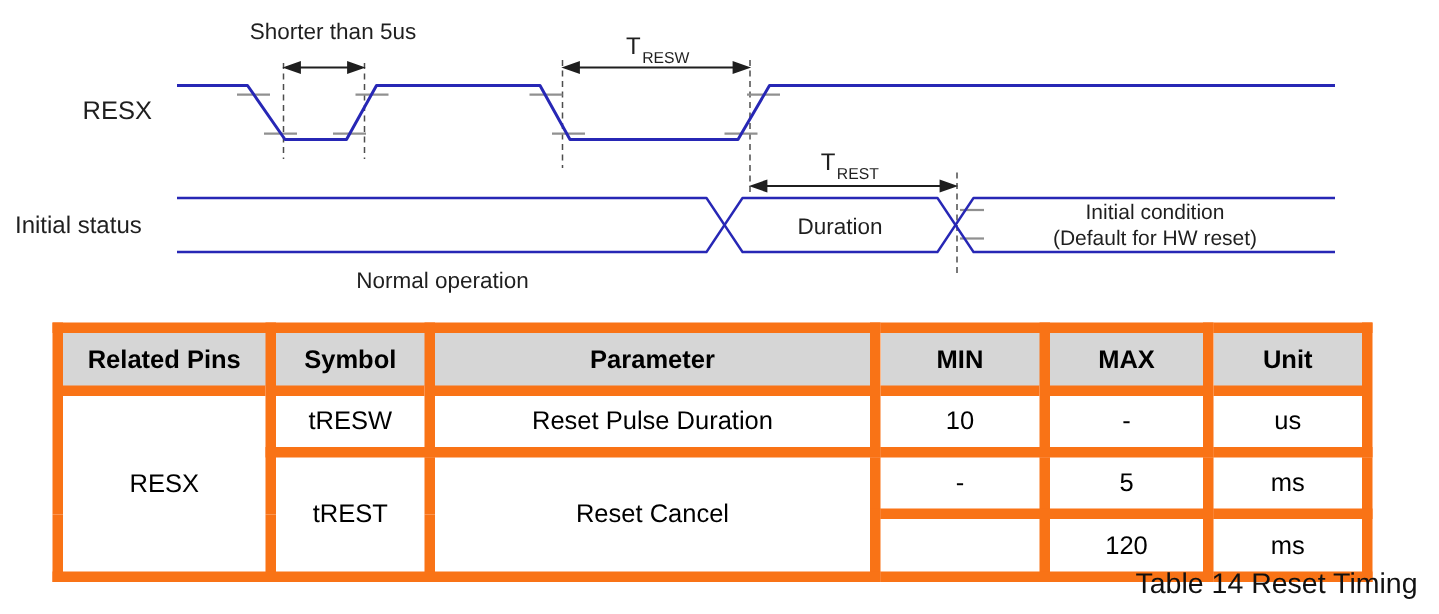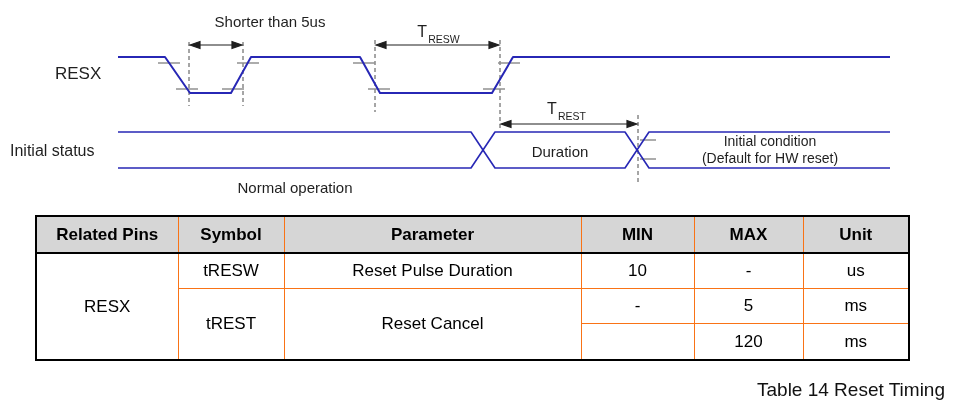--- a/index.html
+++ b/index.html
@@ -13,37 +13,37 @@
     overflow: hidden;
   }
   .wave-svg { position: absolute; left: 0; top: 0; }
   .lbl {
     position: absolute;
     white-space: nowrap;
     color: #1f1f1f;
     line-height: 1.15;
   }
   .center { transform: translateX(-50%); text-align: center; }
-  .lbl-shorter { font-size: 15px; margin-left: 48px; }
+  .lbl-shorter { font-size: 15px; }
   .lbl-t { font-size: 16px; }
   .lbl-t sub { font-size: 10.5px; position: relative; bottom: -2px; left: 1px; text-align: right; }
   .lbl-resx { font-size: 17px; }
   .lbl-initial-status { font-size: 16px; }
   .lbl-bus { font-size: 15px; }
   .lbl-bus-small { font-size: 14px; line-height: 1.22; }
   .tbl-wrap { position: absolute; left: 35px; top: 215px; width: 873px; }
   table.timing {
     border-collapse: collapse;
     table-layout: fixed;
     width: 873px;
     border: 2px solid #000000;
     font-family: "Liberation Sans", sans-serif;
   }
   table.timing th, table.timing td {
-    border: 1px solid #f97316;
+    border: 7px solid #f97316;
     text-align: center;
     vertical-align: middle;
     padding: 0 4px;
     font-size: 17px;
     color: #000000;
     overflow: hidden;
   }
   table.timing th {
     background: #d6d6d6;
     font-weight: bold;

